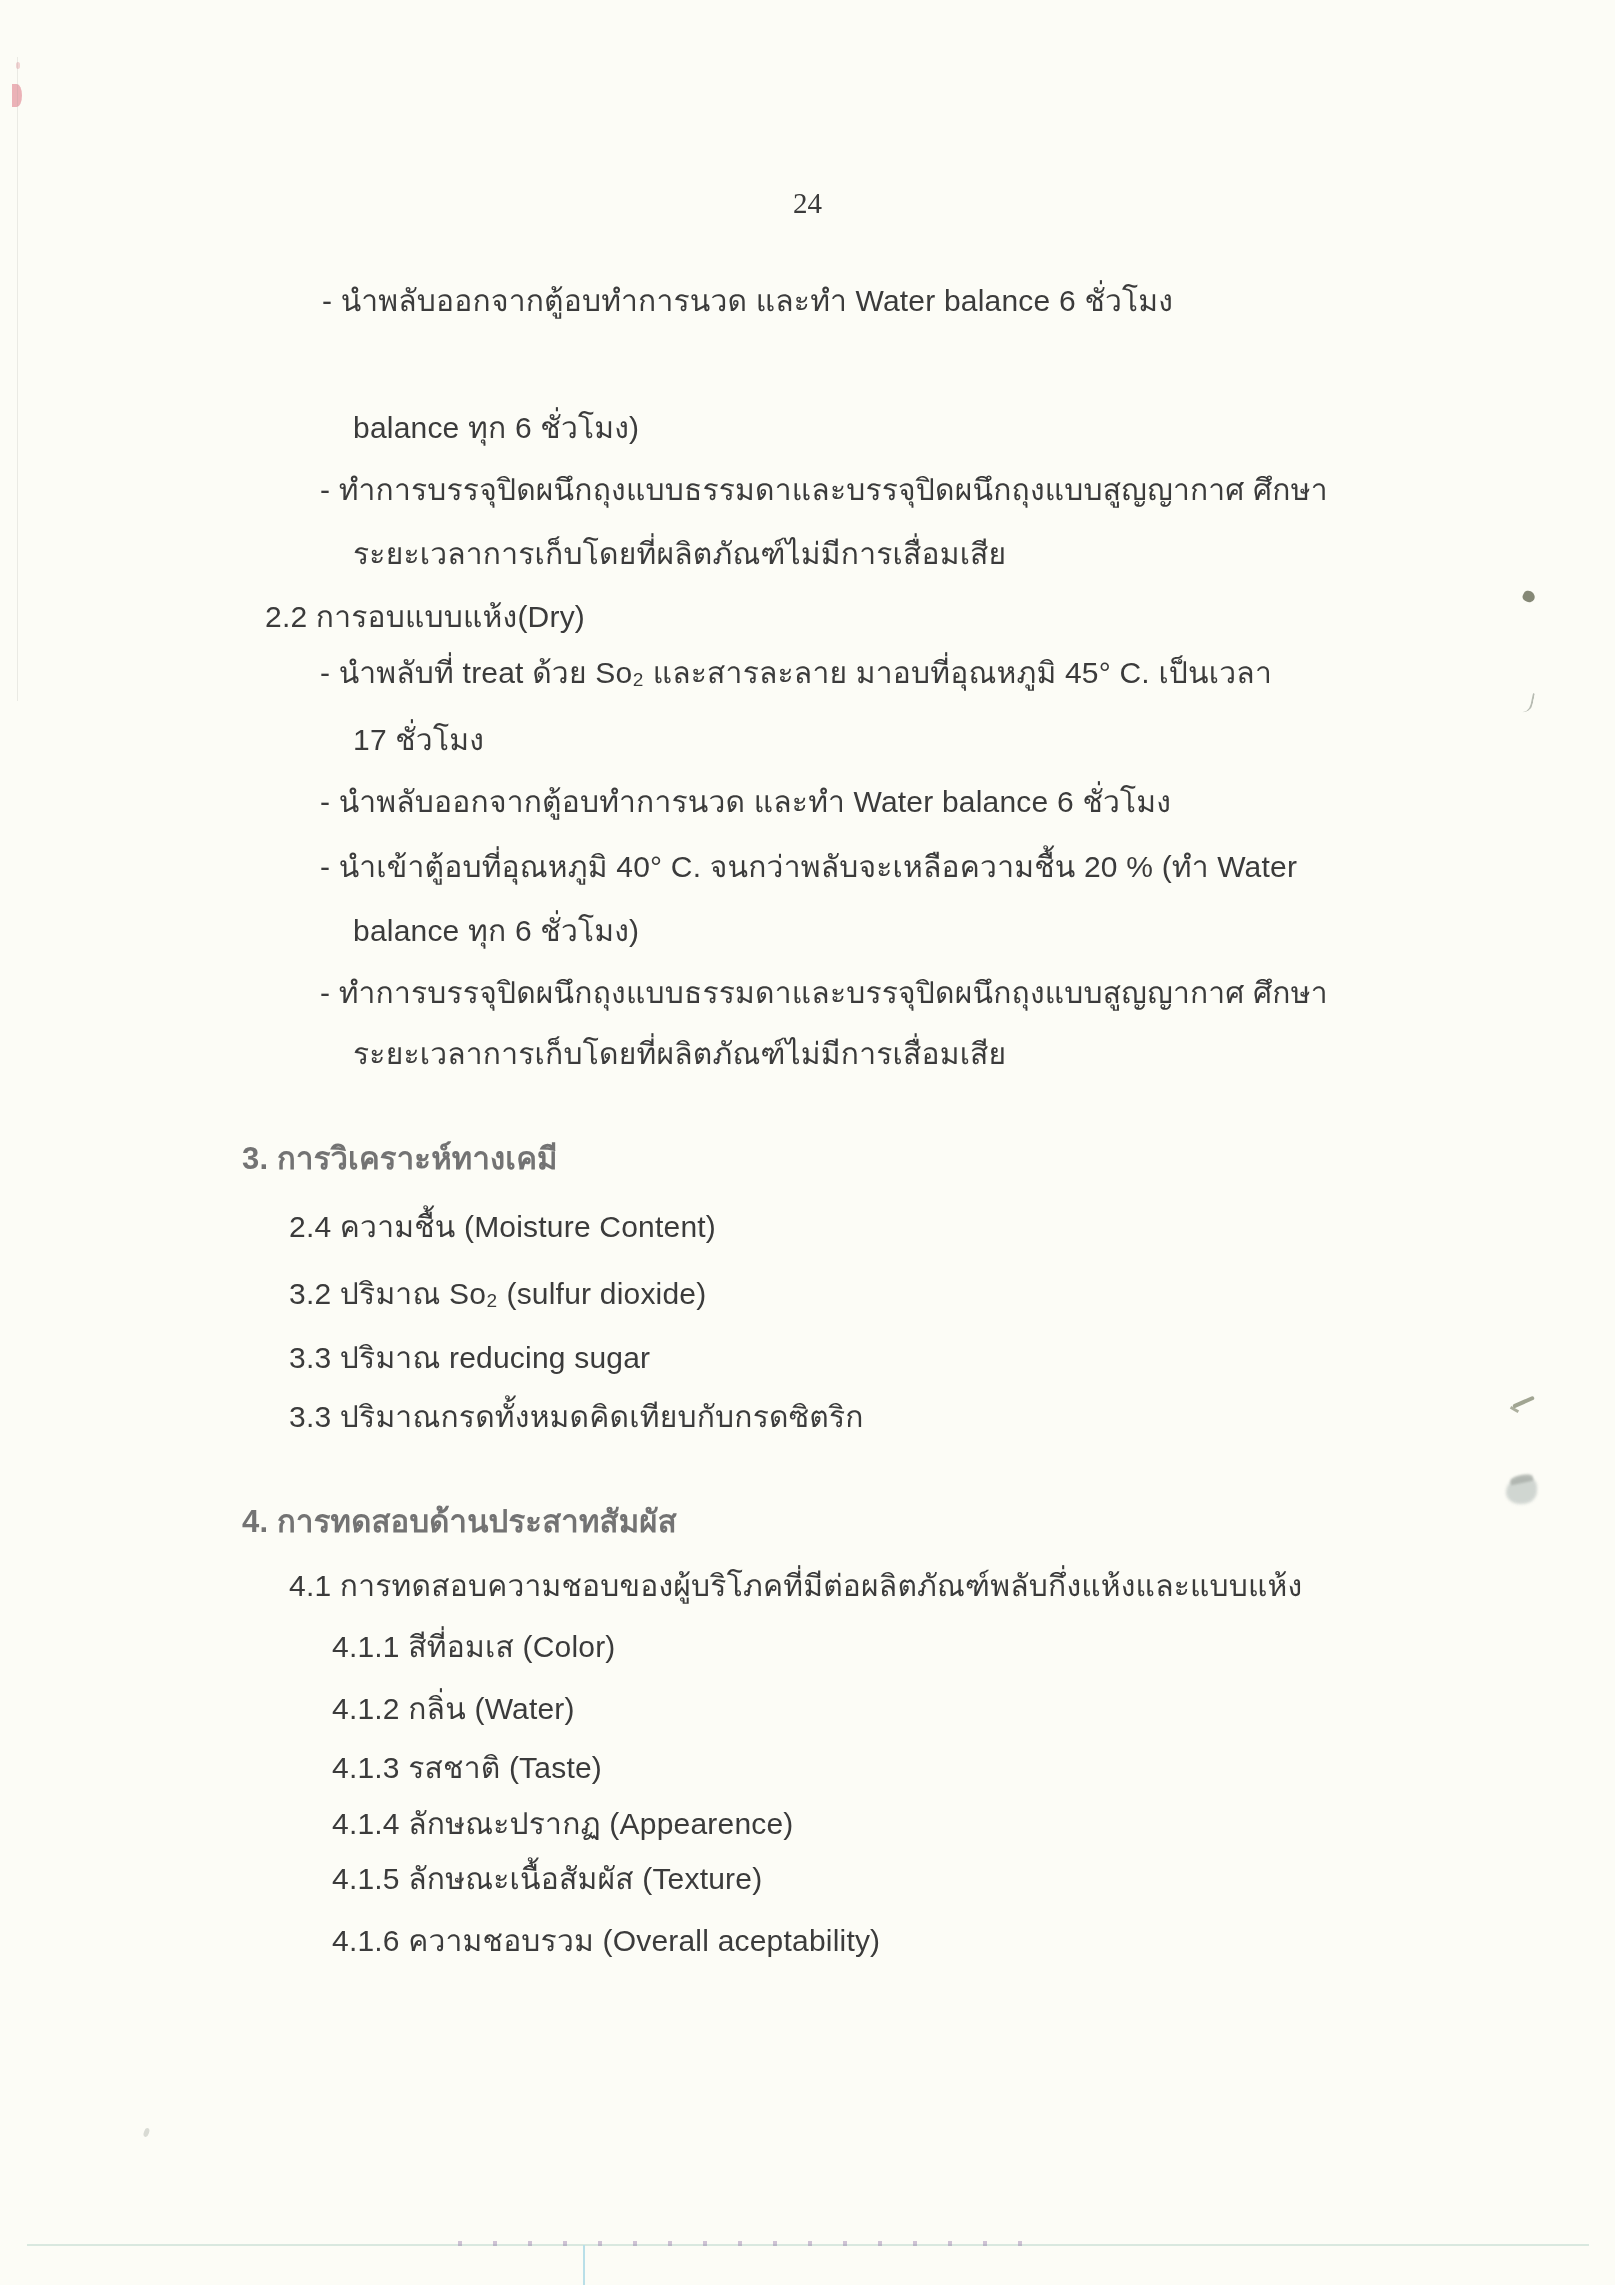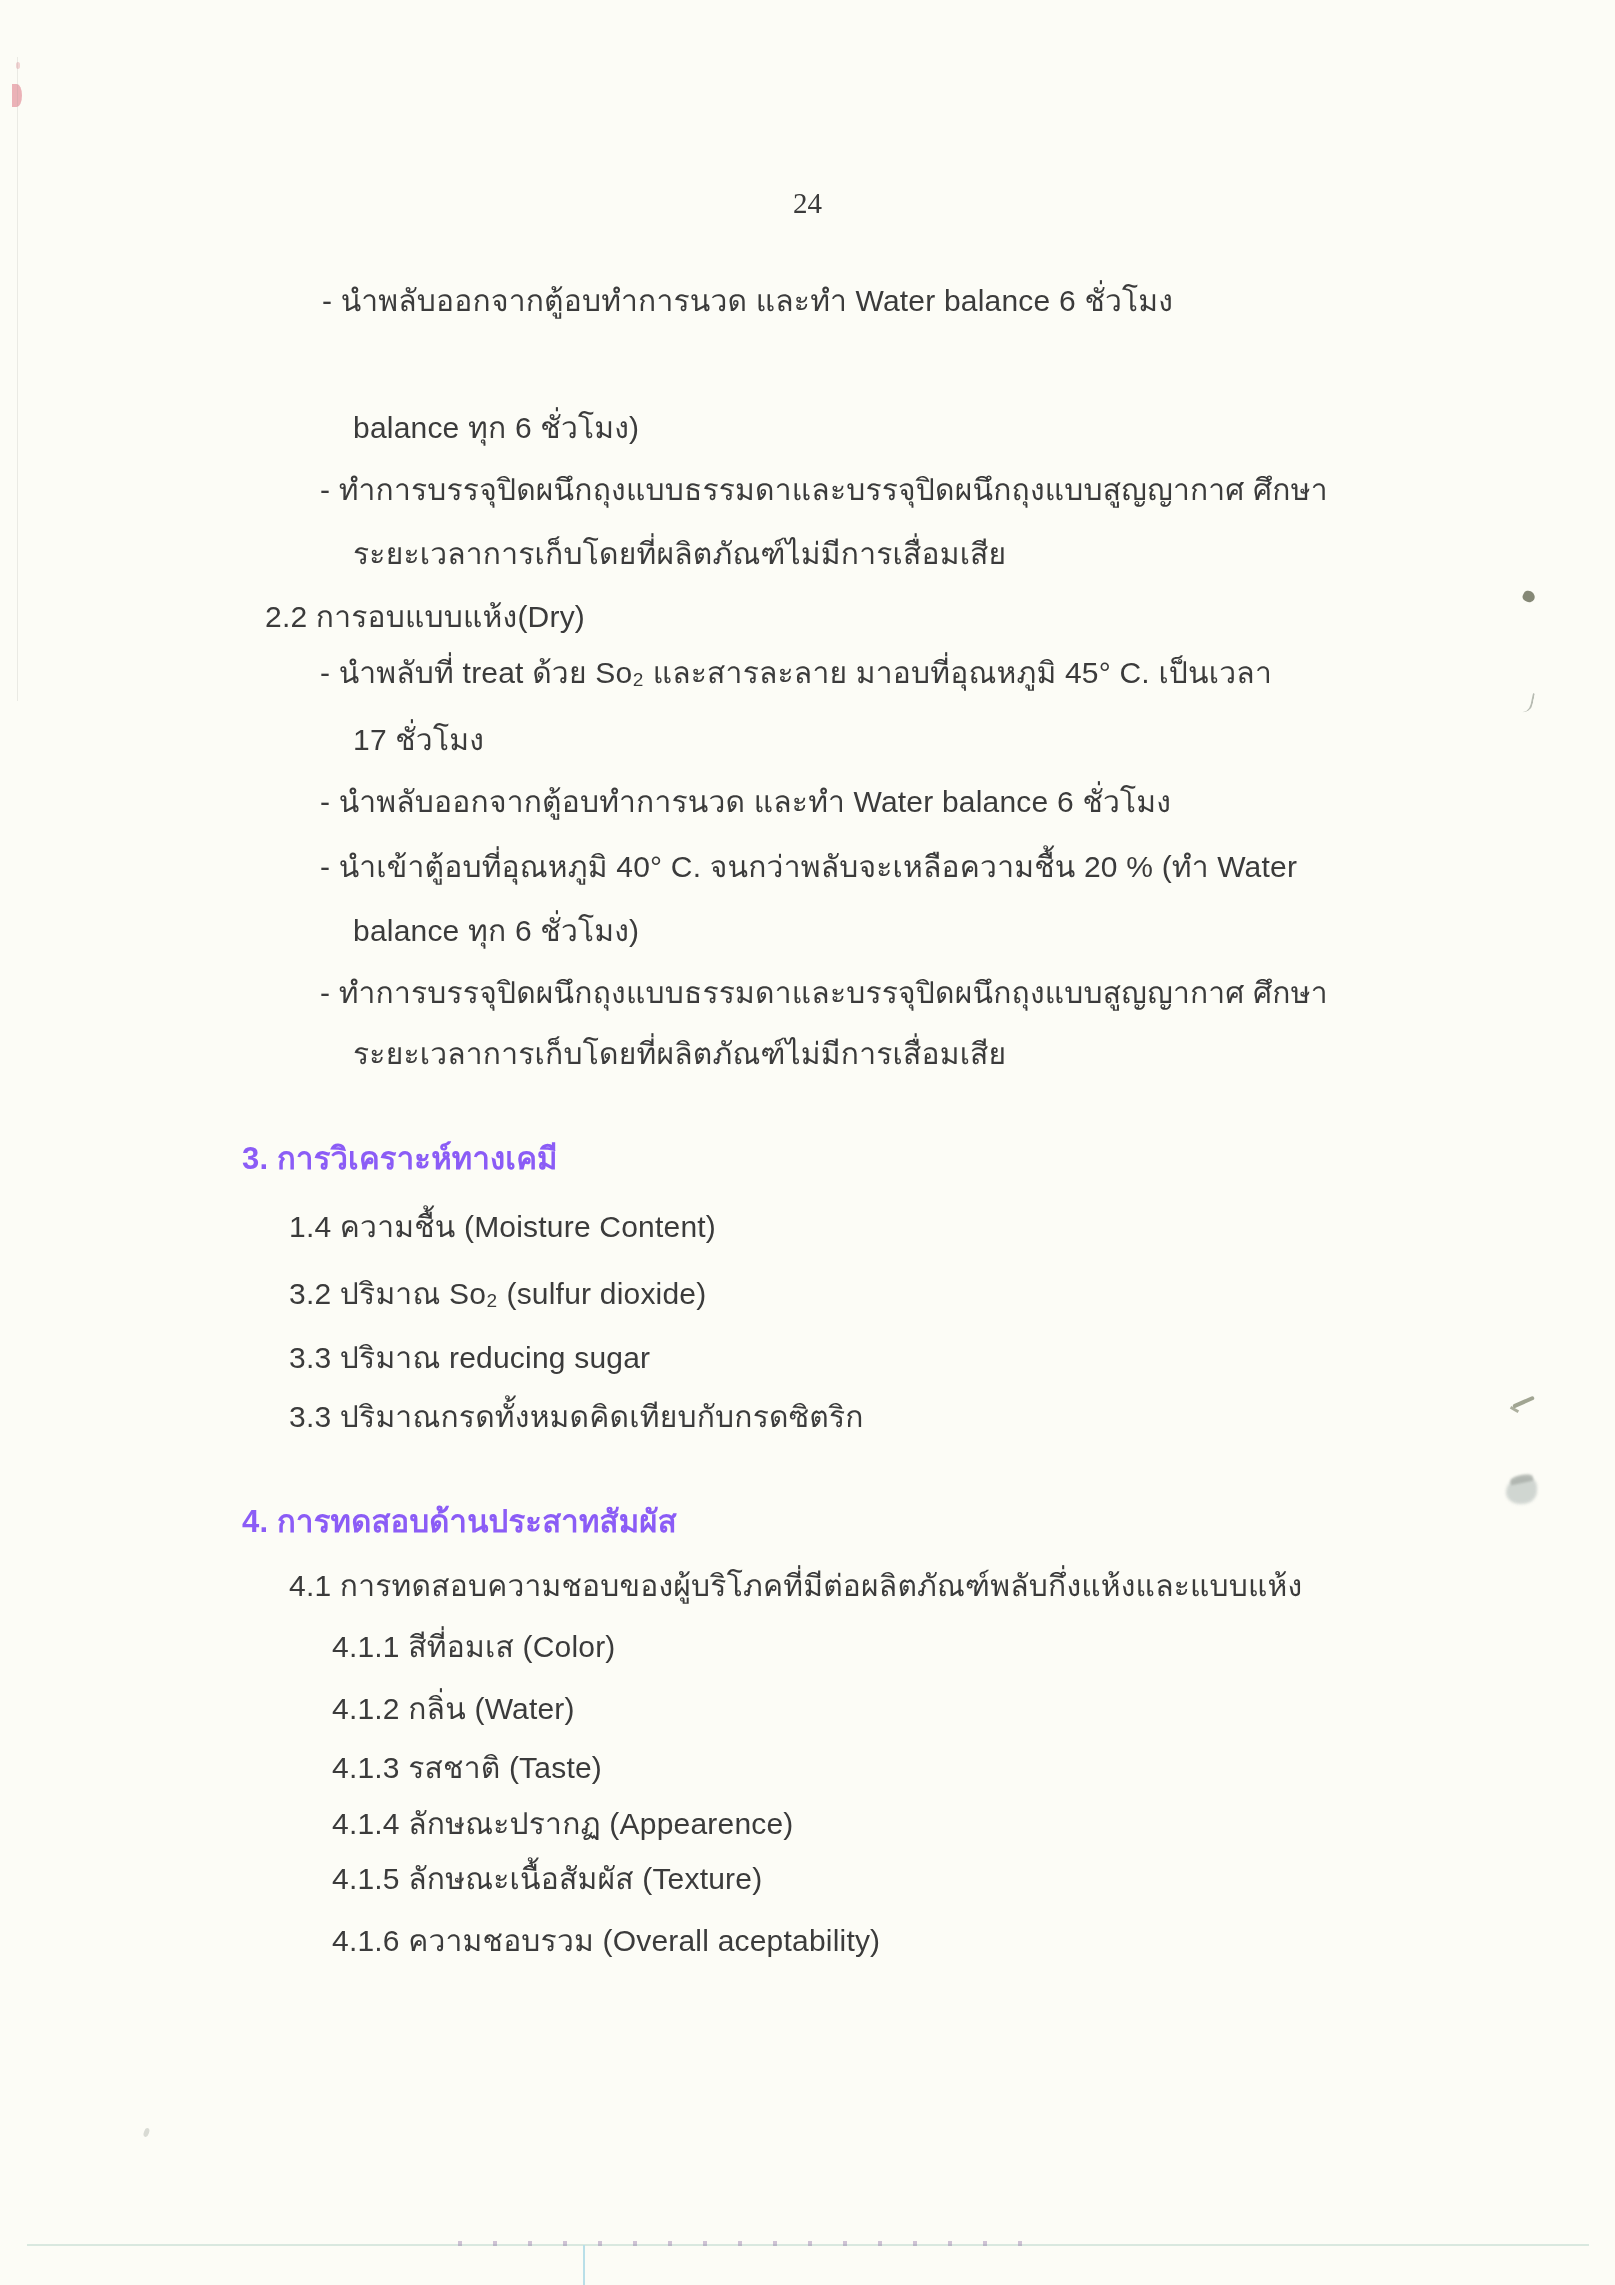--- a/index.html
+++ b/index.html
@@ -15,21 +15,21 @@
   .line{
     position:absolute;
     font-size:30px;
     line-height:39px;
     white-space:nowrap;
     letter-spacing:0.2px;
   }
   .heading{
     font-weight:bold;
     font-size:31px;
-    color:#8b5cf6;
+    color:#737373;
   }
   .pagenum{
     position:absolute;
     top:187px;left:0;width:1615px;
     text-align:center;
     font-size:29px;
     font-family:Liberation Serif, serif;
   }
   
   .art{position:absolute;}
@@ -65,21 +65,21 @@
 
   <div class="line" style="left:320px;top:653px;">- นำพลับที่ treat ด้วย So₂ และสารละลาย  มาอบที่อุณหภูมิ 45° C. เป็นเวลา</div>
   <div class="line" style="left:353px;top:720px;">17 ชั่วโมง</div>
   <div class="line" style="left:320px;top:782px;">- นำพลับออกจากตู้อบทำการนวด และทำ Water balance 6 ชั่วโมง</div>
   <div class="line" style="left:320px;top:847px;">- นำเข้าตู้อบที่อุณหภูมิ 40° C. จนกว่าพลับจะเหลือความชื้น 20 %  (ทำ Water</div>
   <div class="line" style="left:353px;top:911px;">balance ทุก 6 ชั่วโมง)</div>
   <div class="line" style="left:320px;top:973px;">- ทำการบรรจุปิดผนึกถุงแบบธรรมดาและบรรจุปิดผนึกถุงแบบสูญญากาศ  ศึกษา</div>
   <div class="line" style="left:353px;top:1034px;">ระยะเวลาการเก็บโดยที่ผลิตภัณฑ์ไม่มีการเสื่อมเสีย</div>
 
   <div class="line heading" style="left:242px;top:1139px;">3. การวิเคราะห์ทางเคมี</div>
-  <div class="line" style="left:289px;top:1207px;">1.4  ความชื้น (Moisture Content)</div>
+  <div class="line" style="left:289px;top:1207px;">2.4  ความชื้น (Moisture Content)</div>
   <div class="line" style="left:289px;top:1274px;">3.2  ปริมาณ So₂ (sulfur dioxide)</div>
   <div class="line" style="left:289px;top:1338px;text-align:center;">3.3  ปริมาณ reducing sugar</div>
   <div class="line" style="left:289px;top:1397px;">3.3  ปริมาณกรดทั้งหมดคิดเทียบกับกรดซิตริก</div>
 
   <div class="line heading" style="left:242px;top:1502px;">4. การทดสอบด้านประสาทสัมผัส</div>
   <div class="line" style="left:289px;top:1566px;">4.1  การทดสอบความชอบของผู้บริโภคที่มีต่อผลิตภัณฑ์พลับกึ่งแห้งและแบบแห้ง</div>
   <div class="line" style="left:332px;top:1627px;">4.1.1  สีที่อมเส (Color)</div>
   <div class="line" style="left:332px;top:1689px;">4.1.2  กลิ่น (Water)</div>
   <div class="line" style="left:332px;top:1748px;">4.1.3  รสชาติ (Taste)</div>
   <div class="line" style="left:332px;top:1804px;">4.1.4  ลักษณะปรากฏ (Appearence)</div>

